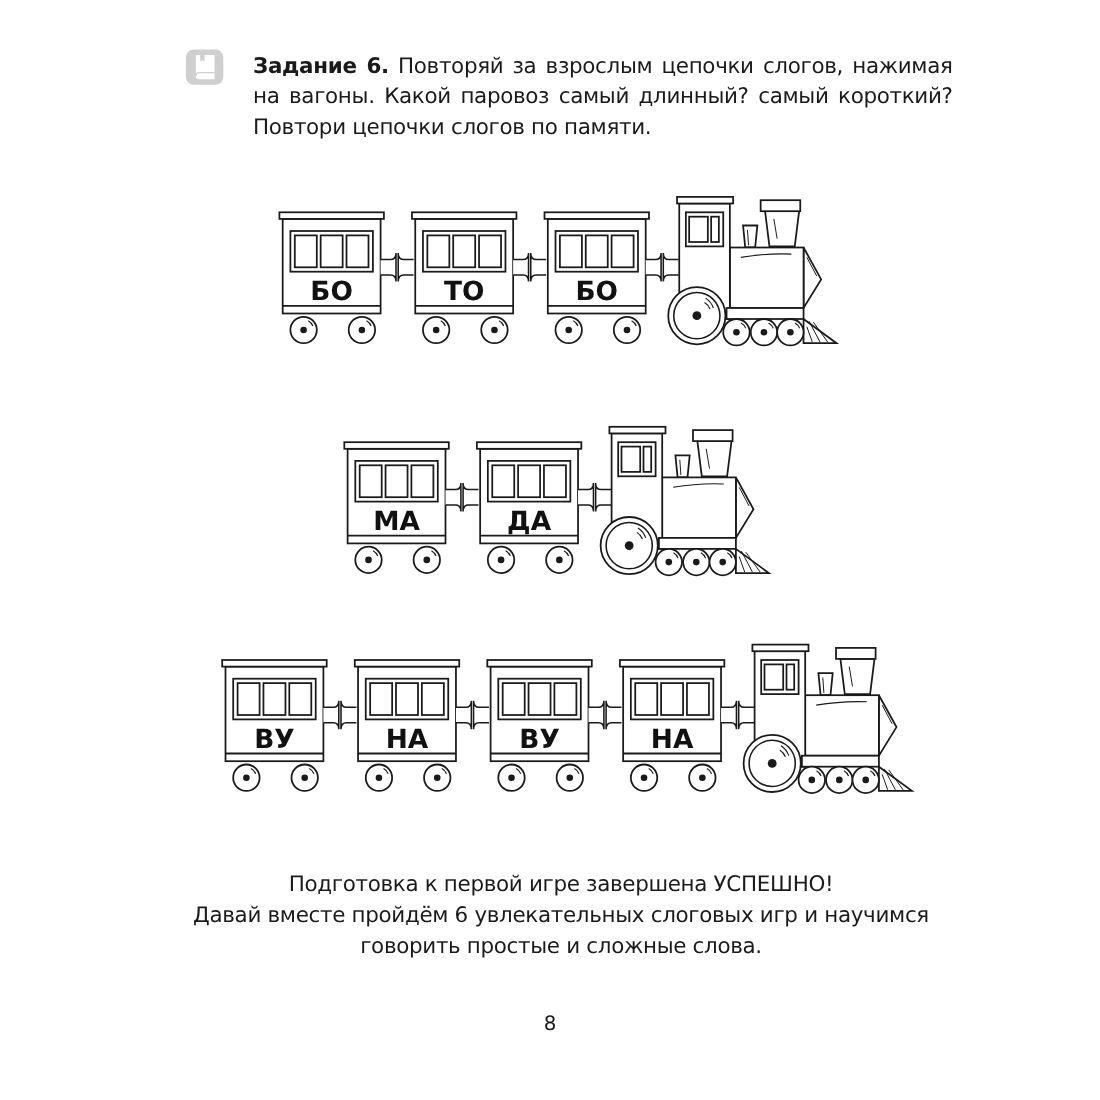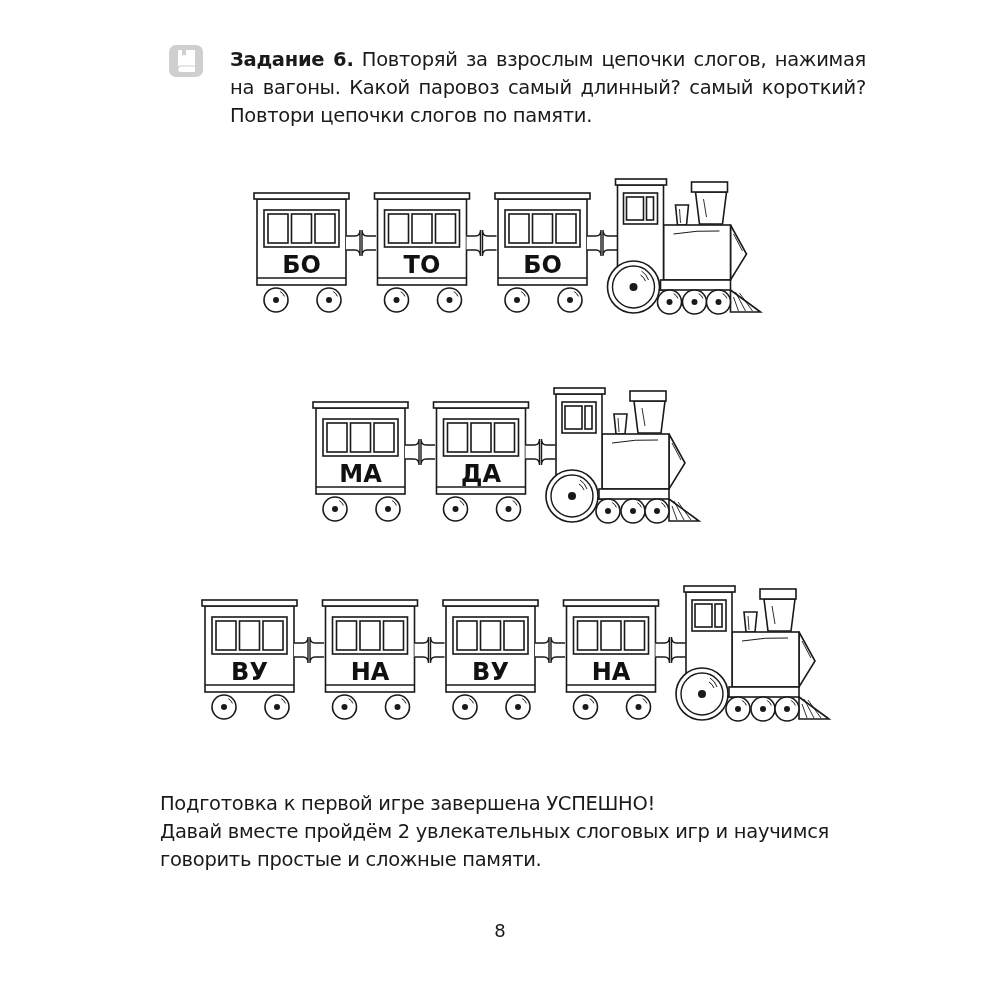--- a/index.html
+++ b/index.html
@@ -1,21 +1,21 @@
 <!DOCTYPE html>
 <html><head>
 <meta charset="utf-8">
 <style>
   html,body{margin:0;padding:0;background:#fff;}
   body{width:1000px;height:1000px;position:relative;overflow:hidden;font-family:"DejaVu Sans","Liberation Sans",sans-serif;color:#1a1a1a;}
   .task{position:absolute;left:230px;top:46px;width:636px;font-size:19.5px;line-height:28px;text-align:justify;letter-spacing:-0.3px;}
   .task b{font-weight:bold;}
   .book-icon{position:absolute;left:168px;top:44px;width:36px;height:34px;}
   .scene{position:absolute;left:0;top:0;width:1000px;height:1000px;}
-  .outro{position:absolute;left:160px;top:790px;width:700px;text-align:left;font-size:19.5px;line-height:28px;letter-spacing:-0.3px;}
+  .outro{position:absolute;left:160px;top:790px;width:700px;text-align:center;font-size:19.5px;line-height:28px;letter-spacing:-0.3px;}
   .outro div{white-space:nowrap;}
   .page-num{position:absolute;left:0;width:1000px;top:920px;text-align:center;font-size:18px;}
   .syl{font-family:"DejaVu Sans","Liberation Sans",sans-serif;font-weight:bold;font-size:24px;fill:#111;}
 </style>
 </head>
 <body>
 
 <svg class="book-icon" viewBox="0 0 36 34">
   <rect x="1" y="1" width="34" height="32" rx="7" fill="#cfcfcf"></rect>
   <path d="M11 6 H27 V28 H13 Q10 28 10 25 V8 Q10 6 11 6Z" fill="#fff"></path>
@@ -395,17 +395,17 @@
       <path d="M710 678 A17 17 0 0 1 717 687" fill="none" stroke="#1a1a1a" stroke-width="1"></path>
       <path d="M709 682 A12 12 0 0 1 714 688" fill="none" stroke="#1a1a1a" stroke-width="1"></path>
       <circle cx="702" cy="694" r="4" fill="#1a1a1a"></circle>
     </g>
   </g>
     </g>
   </svg>
 
 <div class="outro">
   <div>Подготовка к первой игре завершена УСПЕШНО!</div>
-  <div>Давай вместе пройдём 2 увлекательных слоговых игр и научимся</div>
-  <div>говорить простые и сложные памяти.</div>
+  <div>Давай вместе пройдём 6 увлекательных слоговых игр и научимся</div>
+  <div>говорить простые и сложные слова.</div>
 </div>
 
 <div class="page-num">8</div>
 
 </body></html>

